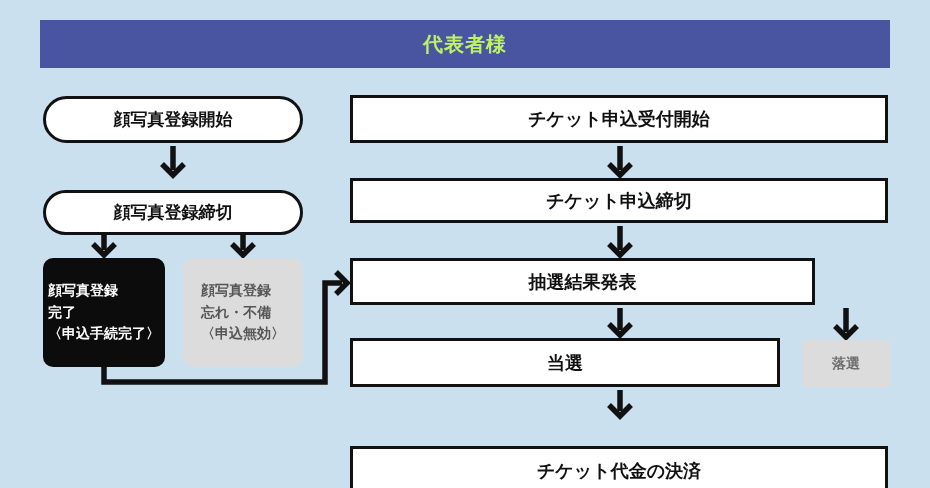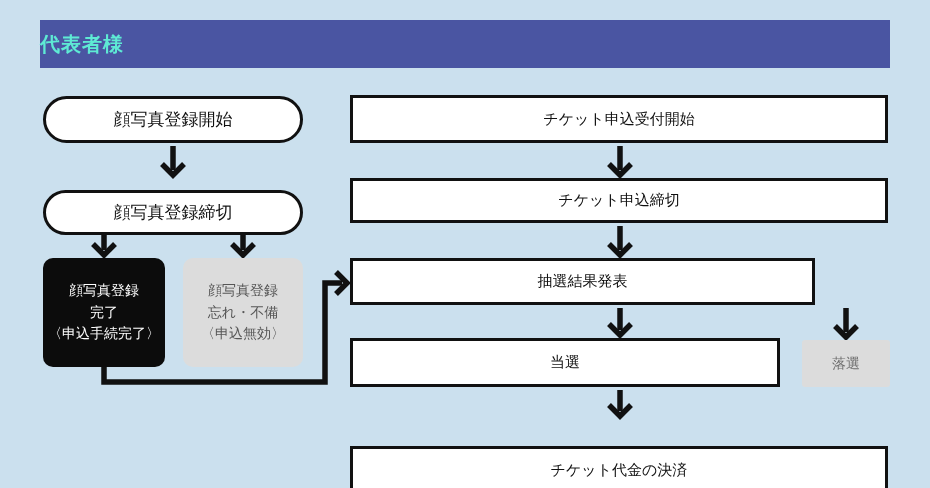--- a/index.html
+++ b/index.html
@@ -12,50 +12,49 @@
     width: 930px;
     height: 488px;
     background: #cbe0ee;
     overflow: hidden;
   }
   #header-bar {
     position: absolute;
     left: 40px; top: 20px;
     width: 850px; height: 48px;
     background: #4a55a2;
-    color: #5eead4;
+    color: #bef264;
     font-size: 20px;
     font-weight: 700;
     display: flex;
     align-items: center;
-    justify-content: flex-start;
+    justify-content: center;
     letter-spacing: 1px;
   }
   .node {
     position: absolute;
     box-sizing: border-box;
     display: flex;
     align-items: center;
     justify-content: center;
-    text-align: center;
-    font-weight: 400;
+    font-weight: 700;
     color: #111111;
     white-space: pre-line;
     z-index: 2;
   }
   .pill {
     background: #ffffff;
     border: 3px solid #111111;
     border-radius: 24px;
     font-size: 17px;
   }
   .rect {
     background: #ffffff;
     border: 3px solid #111111;
-    font-size: 15px;
+    font-size: 18px;
   }
   .black-box {
     background: #0c0c0c;
     color: #ffffff;
     border-radius: 10px;
     font-size: 14px;
     line-height: 1.55;
   }
   .gray-box {
     background: #dcdcdc;

